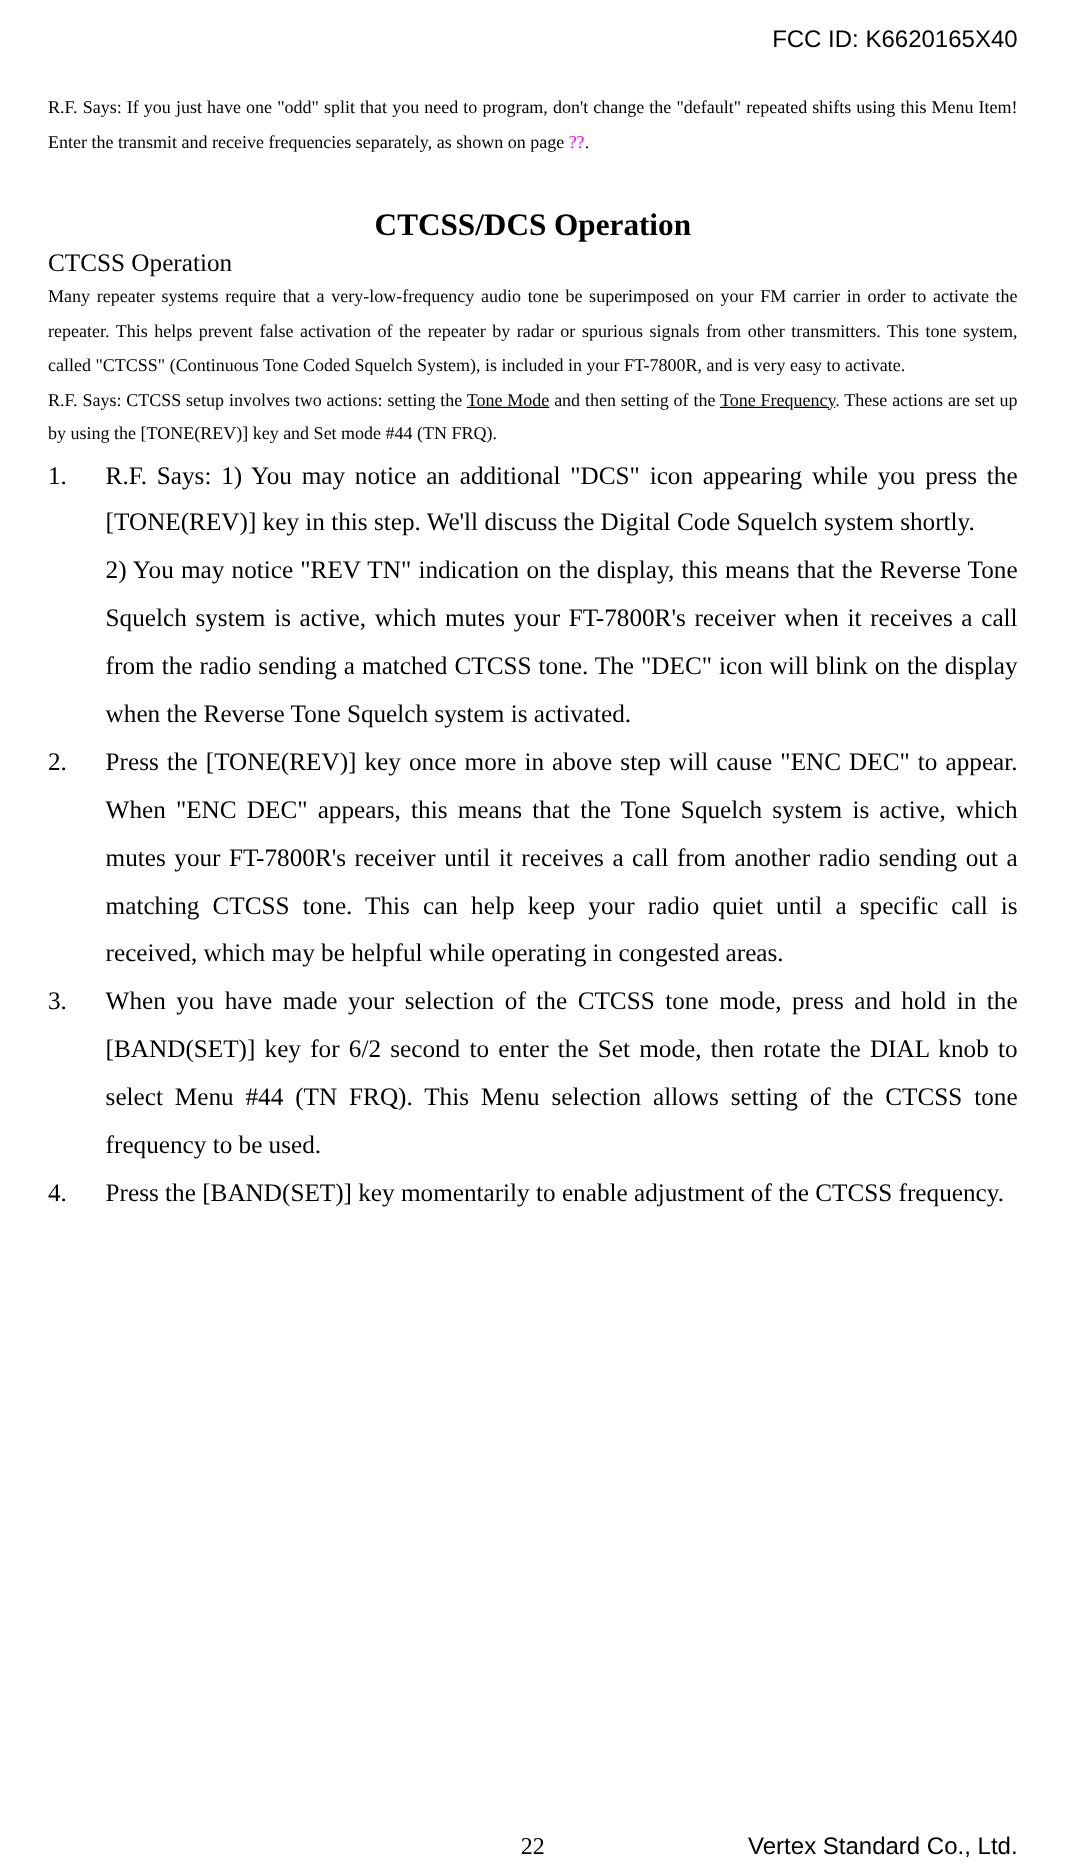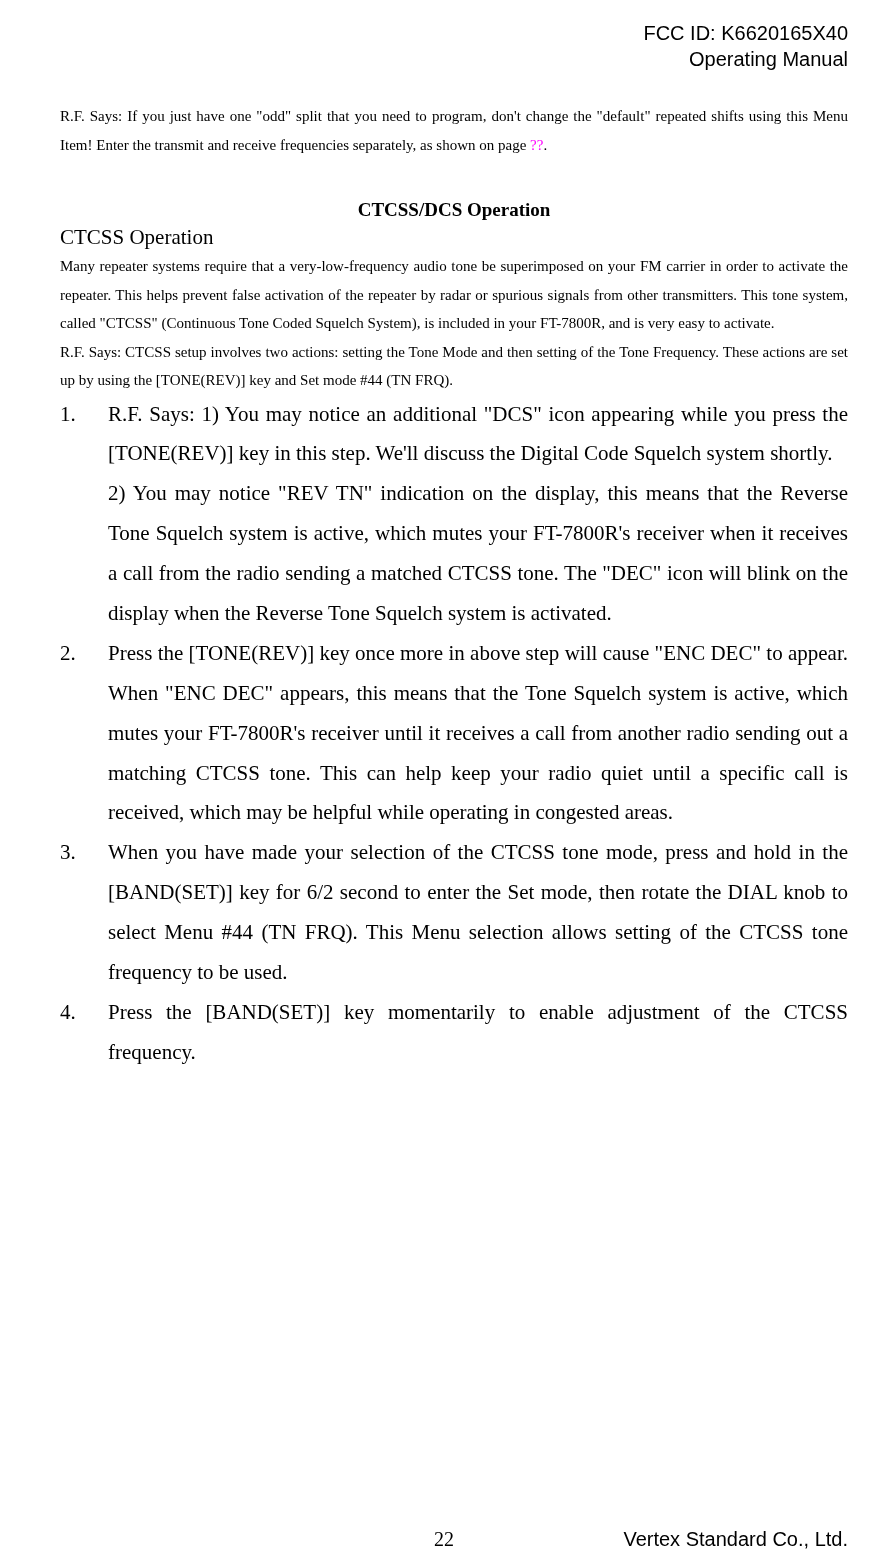--- a/index.html
+++ b/index.html
@@ -9,49 +9,49 @@
     height: 1556px;
     background: #ffffff;
     font-family: Georgia, "Times New Roman", serif;
     color: #000;
   }
   .page {
     position: relative;
     width: 888px;
     height: 1556px;
     box-sizing: border-box;
-    padding: 20px 40px 40px 60px;
+    padding: 20px 40px 40px 40px;
   }
   .header {
     font-family: Arial, Helvetica, sans-serif;
     font-size: 20px;
     text-align: right;
     line-height: 1.3;
     margin-bottom: 30px;
   }
   .para {
     font-size: 15px;
     line-height: 1.9;
     text-align: justify;
   }
   .section-title-center {
-    font-size: 19px;
+    font-size: 26px;
     font-weight: bold;
     text-align: center;
     margin-top: 40px;
     margin-bottom: 4px;
   }
   .section-title-left {
     font-size: 21px;
     font-weight: normal;
     text-align: left;
     margin-bottom: 2px;
   }
   .magenta { color: #ff00ff; }
-  .underline { }
+  .underline { text-decoration: underline; }
   .list {
     font-size: 21px;
     line-height: 1.9;
     text-align: justify;
   }
   .list-item {
     display: flex;
     align-items: flex-start;
   }
   .list-num {
@@ -83,21 +83,20 @@
     right: 0;
   }
 </style>
 </head>
 <body>
 
 <div class="page">
 
   <div class="header">
     <div>FCC ID: K6620165X40</div>
-    <div>Operating Manual</div>
   </div>
 
   <div class="para">
     <span>R.F. Says: If you just have one "odd" split that you need to program, don't change the "default" repeated shifts using this Menu Item! Enter the transmit and receive frequencies separately, as shown on page </span><span class="magenta">??</span><span>.</span>
   </div>
 
   <div class="section-title-center">CTCSS/DCS Operation</div>
   <div class="section-title-left">CTCSS Operation</div>
 
   <div class="para">Many repeater systems require that a very-low-frequency audio tone be superimposed on your FM carrier in order to activate the repeater. This helps prevent false activation of the repeater by radar or spurious signals from other transmitters. This tone system, called "CTCSS" (Continuous Tone Coded Squelch System), is included in your FT-7800R, and is very easy to activate.</div>

